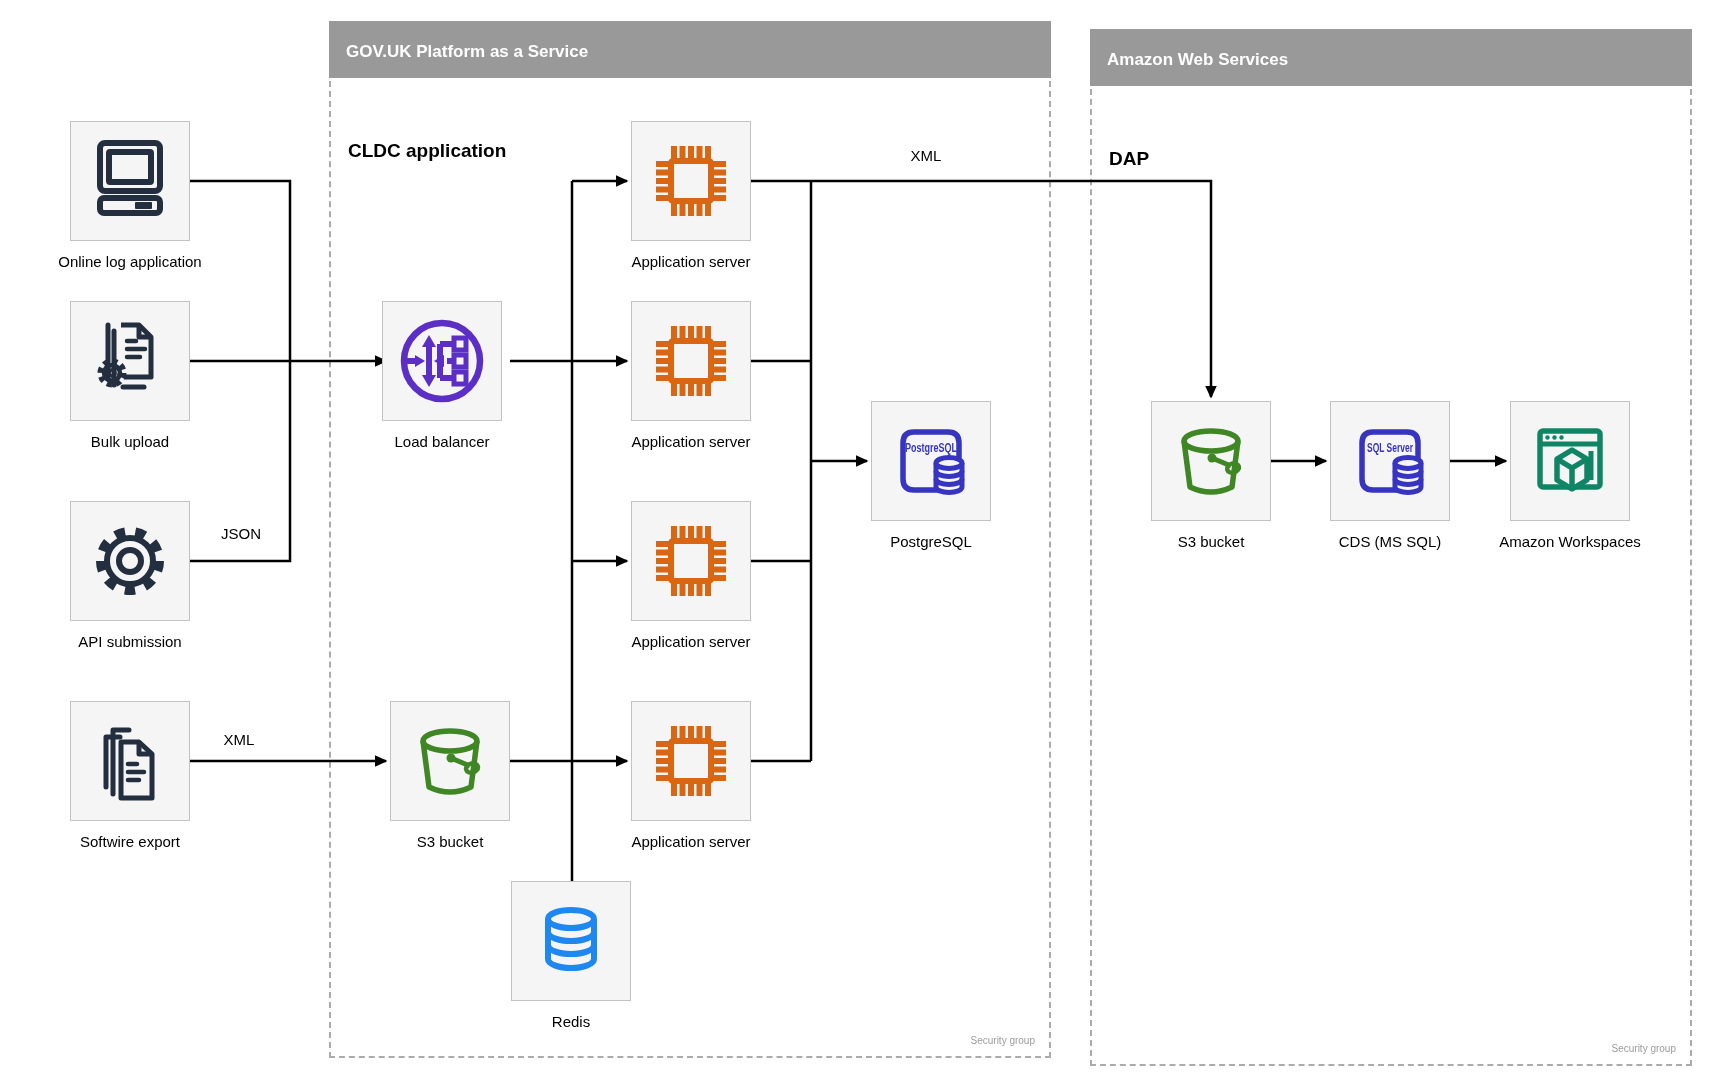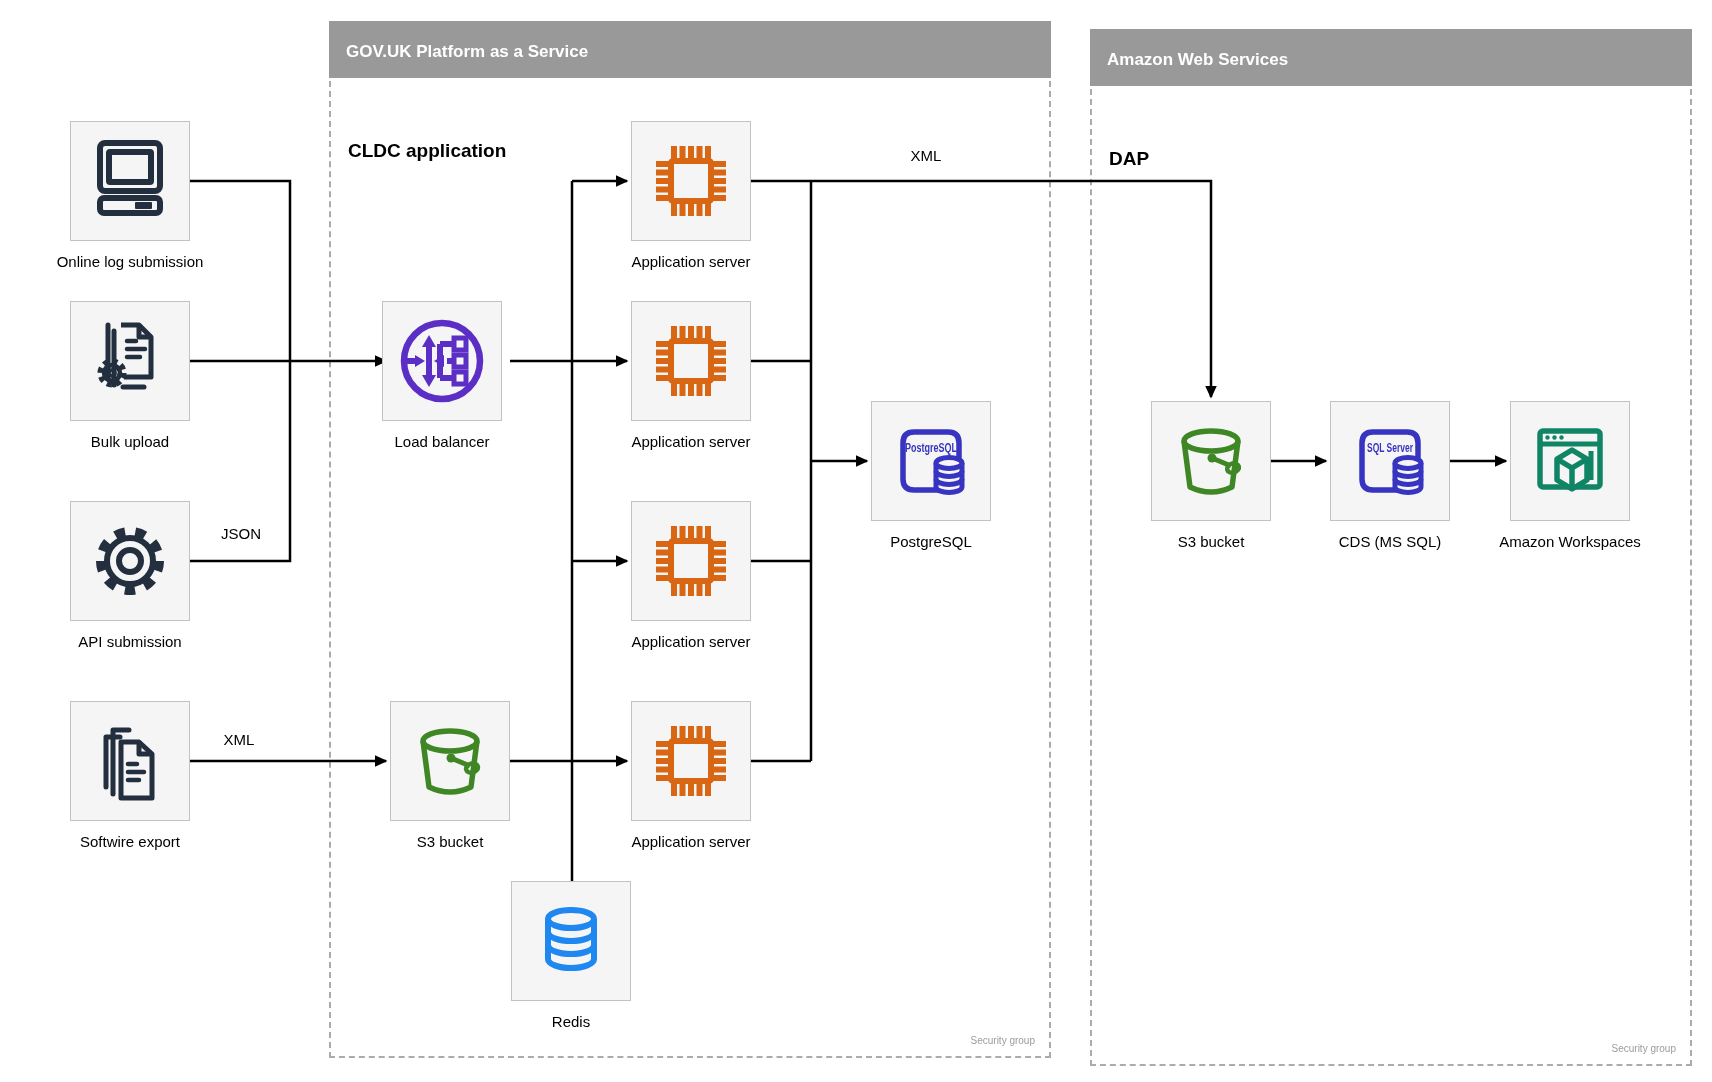--- a/index.html
+++ b/index.html
@@ -92,21 +92,21 @@
 
   <div class="node" style="left:70px;top:121px">
     <div class="icon-box">
       <svg viewBox="0 0 100 100" style="color:var(--c-navy,#232F3E)">
         <rect x="20" y="12" width="60" height="48" rx="5" fill="none" stroke="currentColor" stroke-width="6"></rect>
         <rect x="29" y="21" width="42" height="30" rx="1" fill="none" stroke="currentColor" stroke-width="6"></rect>
         <rect x="20" y="67" width="60" height="15" rx="4" fill="none" stroke="currentColor" stroke-width="6"></rect>
         <rect x="55" y="71" width="17" height="7" rx="1" fill="currentColor"></rect>
       </svg>
     </div>
-    <div class="node-label">Online log submission</div>
+    <div class="node-label">Online log application</div>
   </div>
 
   <div class="node" style="left:70px;top:501px">
     <div class="icon-box">
       <svg viewBox="0 0 100 100" style="color:var(--c-navy,#232F3E)">
         <circle cx="50" cy="50" r="29" fill="none" stroke="currentColor" stroke-width="10" stroke-dasharray="10.1 10.14"></circle>
         <circle cx="50" cy="50" r="23" fill="none" stroke="currentColor" stroke-width="6"></circle>
         <circle cx="50" cy="50" r="11" fill="none" stroke="currentColor" stroke-width="6"></circle>
       </svg>
     </div>

